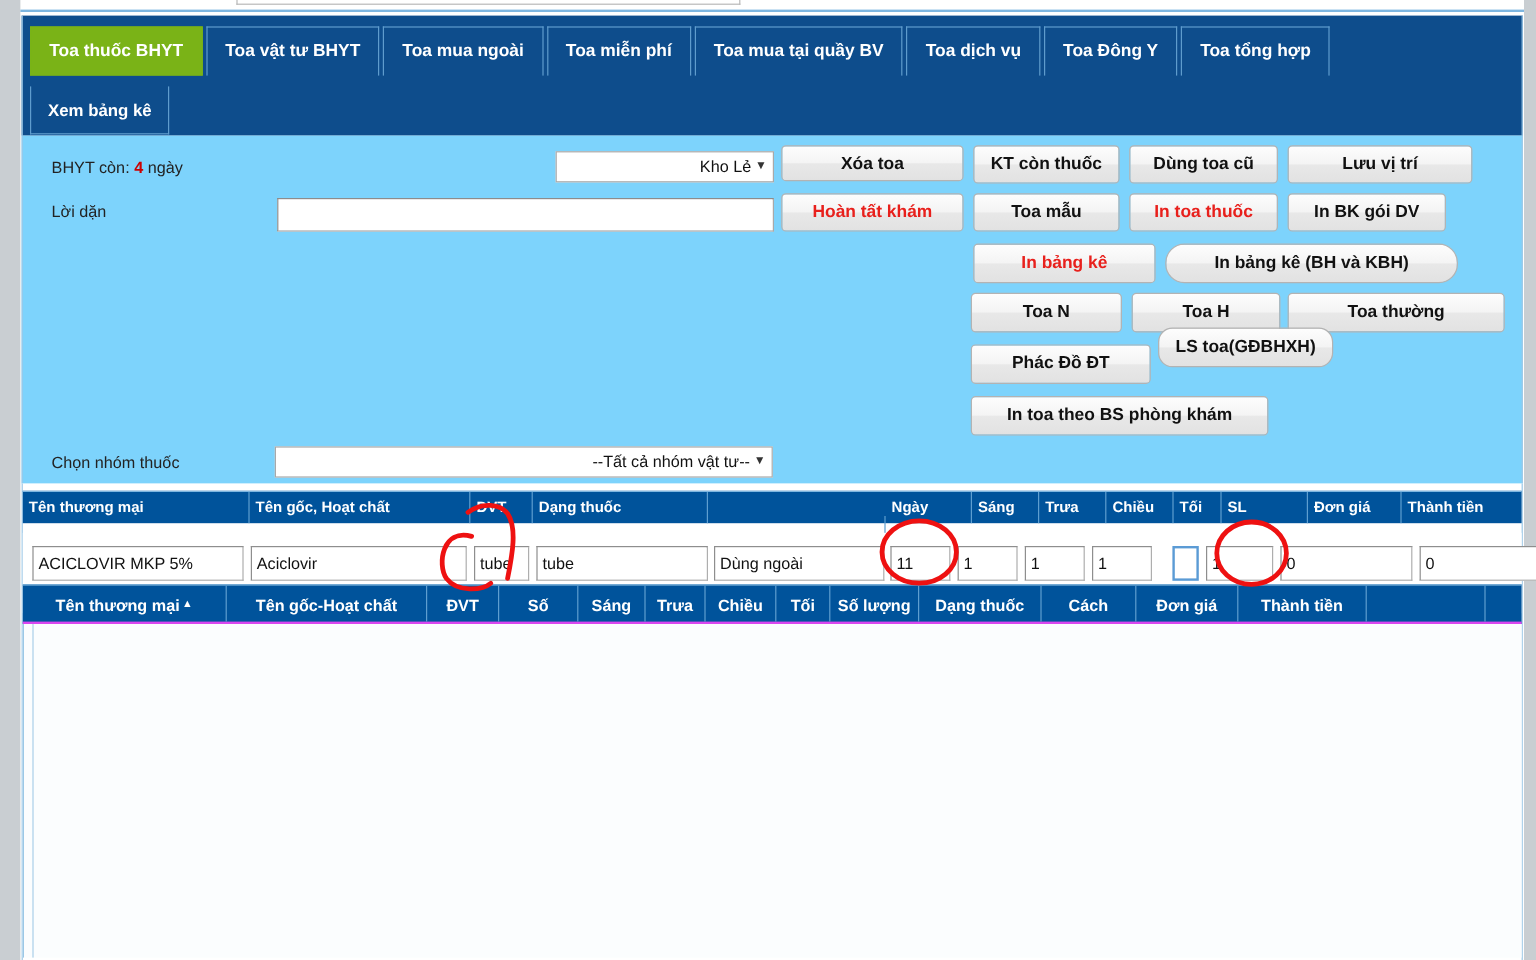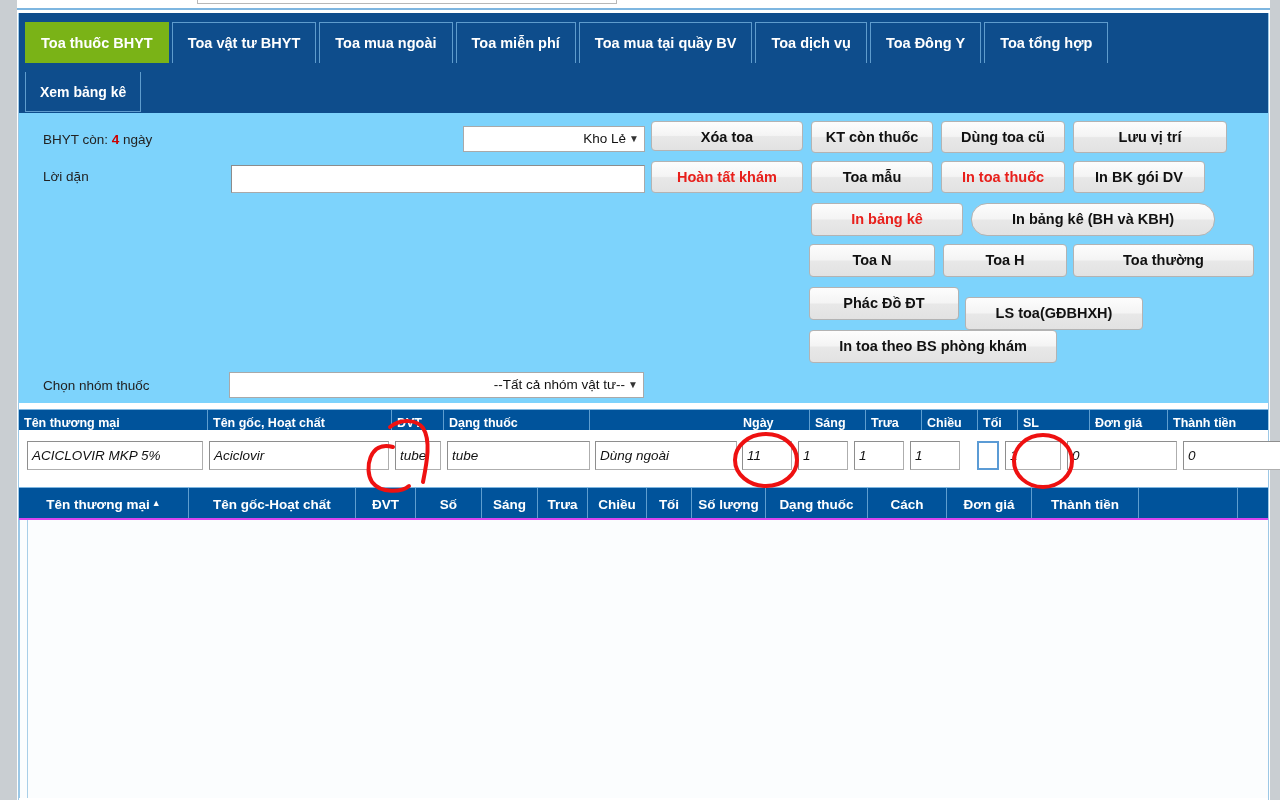--- a/index.html
+++ b/index.html
@@ -137,24 +137,23 @@
     padding-left:5px;
     line-height:27px;
     white-space:nowrap;overflow:hidden;
   }
   .hdr2{top:84px;height:33px;border-top:1px solid #7eb6e0;border-bottom:2px solid #d946ef;}
   .hdr2 .hc{line-height:33px;font-size:13.5px;}
   .hdr2 .hc.ctr{text-align:center;padding-left:0;}
   .sortarrow{font-size:9px;position:relative;top:-3px;margin-left:2px;}
 
   .inrow{
-    position:absolute;left:0;top:27px;width:1249px;height:67px;
-    background:#ffffff;
-    box-sizing:border-box;
-    font-style:italic;
+    position:absolute;left:0;top:41px;width:1249px;height:67px;
+    background:#ffffff;
+    box-sizing:border-box;
   }
   .cellin{
     position:absolute;top:11px;height:29px;
     box-sizing:border-box;
     border:1px solid #aeaeae;
     border-top:1px solid #8e8e8e;border-left:1px solid #8e8e8e;
     background:#ffffff;
     font-family:"Liberation Sans",sans-serif;
     font-size:13.5px;color:#111;
     padding:0 4px;
@@ -238,21 +237,21 @@
     <div class="btn" style="left:1054px;top:48px;width:132px;height:32px;line-height:30px;"><span>In BK gói DV</span></div>
 
     <div class="btn red" style="left:792px;top:90px;width:152px;height:33px;line-height:31px;"><span>In bảng kê</span></div>
     <div class="btn" style="left:952px;top:90px;width:244px;height:33px;line-height:31px;border-radius:16px;"><span>In bảng kê (BH và KBH)</span></div>
 
     <div class="btn" style="left:790px;top:131px;width:126px;height:33px;line-height:31px;"><span>Toa N</span></div>
     <div class="btn" style="left:924px;top:131px;width:124px;height:33px;line-height:31px;"><span>Toa H</span></div>
     <div class="btn" style="left:1054px;top:131px;width:181px;height:33px;line-height:31px;"><span>Toa thường</span></div>
 
     <div class="btn" style="left:790px;top:174px;width:150px;height:33px;line-height:31px;"><span>Phác Đồ ĐT</span></div>
-    <div class="btn" style="left:946px;top:184px;width:178px;height:33px;line-height:31px;"><span>LS toa(GĐBHXH)</span></div>
+    <div class="btn" style="left:946px;top:160px;width:146px;height:33px;line-height:31px;border-radius:12px;"><span>LS toa(GĐBHXH)</span></div>
 
     <div class="btn" style="left:790px;top:217px;width:248px;height:33px;line-height:31px;"><span>In toa theo BS phòng khám</span></div>
   </div>
 
   <div class="gridwrap">
 
     <div class="hdr hdr1">
       <div class="hc" style="left:0;width:189px;">Tên thương mại</div>
       <div class="hc" style="left:189px;width:184px;">Tên gốc, Hoạt chất</div>
       <div class="hc" style="left:373px;width:52px;">ĐVT</div>

